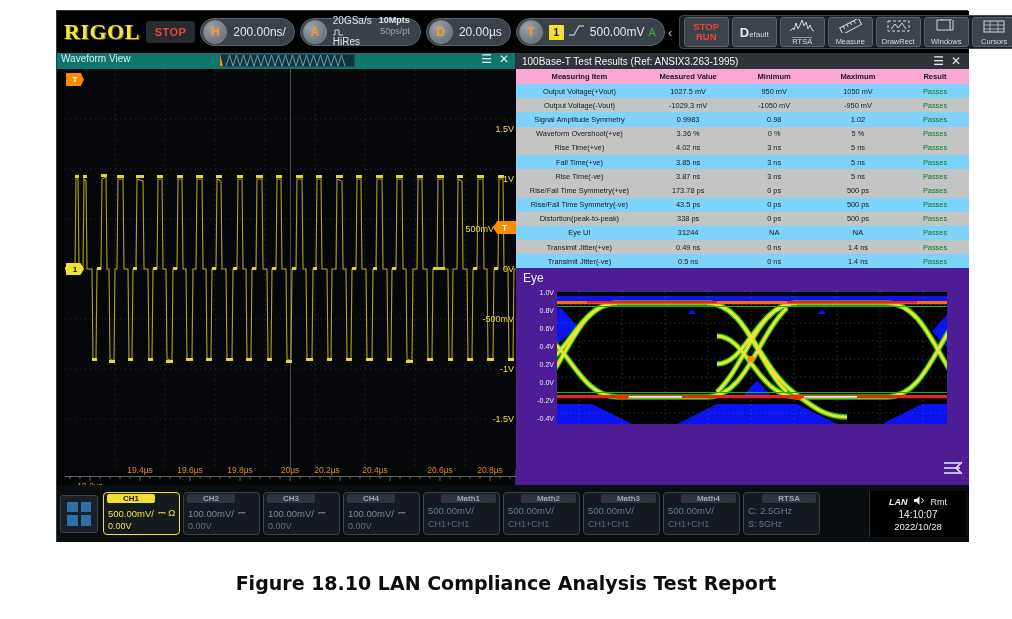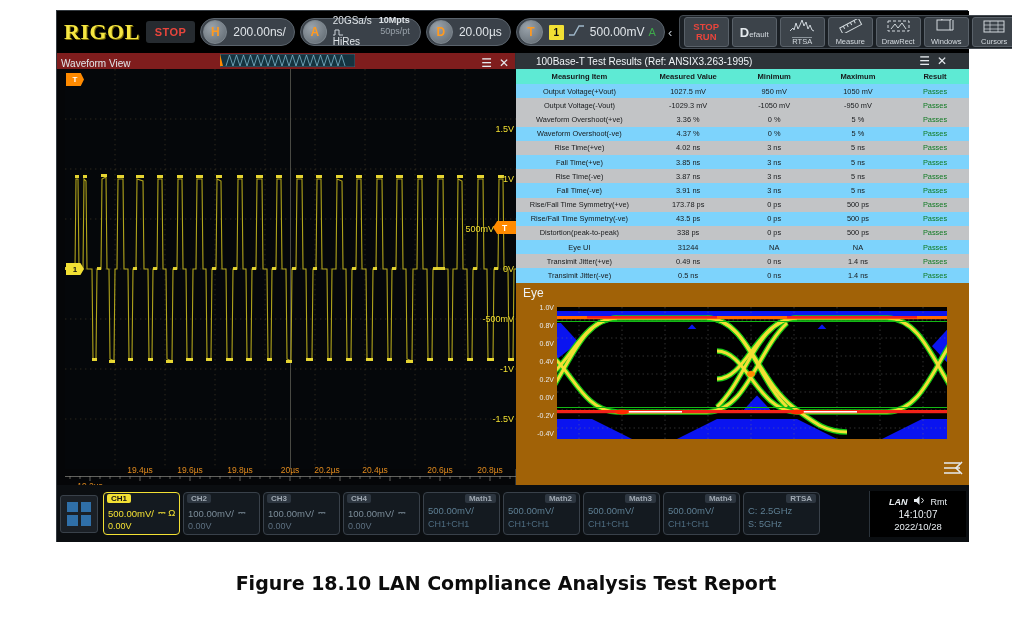--- a/index.html
+++ b/index.html
@@ -180,23 +180,23 @@
   #wave-panel {
     width: 459px;
     height: 432px;
     background: #050608;
     position: relative;
     border-right: 1px solid #2a3036;
     box-sizing: border-box;
   }
   .panel-title {
     height: 16px;
-    background: #7f1d1d;
+    background: #0f766e;
     display: flex;
-    align-items: flex-end;
+    align-items: flex-start;
     padding: 0 4px;
     box-sizing: border-box;
   }
   .panel-title .t {
     color: #e3e8ec;
     font-size: 10px;
   }
   .wf-thumb {
     position: absolute;
     left: 163px; top: 1px;
@@ -288,33 +288,33 @@
     display: flex;
     flex-direction: column;
     background: #4a5056;
   }
 
   .rt-title {
     height: 16px;
     background: #2e3439;
     display: flex;
     align-items: center;
-    padding: 0 20px;
+    padding: 0 6px;
     box-sizing: border-box;
   }
   .rt-title .t { color: #f0f4f7; font-size: 10px; }
 
   .results-table {
     width: 100%;
     border-collapse: collapse;
     table-layout: fixed;
     background: #ffffff;
   }
   .results-table th {
-    background: #5eead4;
+    background: #f9a8d4;
     color: #17191b;
     font-size: 7.6px;
     font-weight: bold;
     padding: 3px 0;
     text-align: center;
     border: 0;
     margin-top: 45px;
   }
   .results-table td {
     font-size: 7.4px;
@@ -325,21 +325,21 @@
     white-space: nowrap;
     overflow: hidden;
   }
   .results-table tr.alt td { background: #c2c4c6; }
   .results-table tr.norm td { background: #7dd3fc; }
   .results-table td.res { color: #0f7a21; font-weight: normal; }
 
   
   #eye-panel {
     flex: 1;
-    background: #a16207;
+    background: #4c1d95;
     position: relative;
     overflow: hidden;
     padding-left: 12px;
   }
   .eye-title {
     position: absolute;
     left: 7px; top: 3px;
     color: #eef2f5;
     font-size: 12px;
   }
@@ -409,21 +409,21 @@
   }
   .chbox.active { border-color: #f2e034; }
   .chbox .tag {
     position: absolute;
     left: 3px; top: 1px;
     font-size: 8px;
     font-weight: bold;
     background: #2d3views;
     background: #2d3640;
     color: #9fa8b1;
-    padding: 0px 4px;
+    padding: 0px 16px;
     border-radius: 2px;
   }
   .chbox.active .tag { background: #f2e034; color: #141414; }
   .chbox .l1 {
     position: absolute;
     left: 4px; top: 14px;
     font-size: 9.5px;
     color: #7b8c98;
     display: flex; align-items: center; gap: 4px;
   }
@@ -814,58 +814,51 @@
                 <td>1050 mV</td>
                 <td class="res">Passes</td>
               </tr>
               <tr class="alt">
                 <td>Output Voltage(-Vout)</td>
                 <td>-1029.3 mV</td>
                 <td>-1050 mV</td>
                 <td>-950 mV</td>
                 <td class="res">Passes</td>
               </tr>
+              <tr class="norm">
+                <td>Signal Amplitude Symmetry</td>
+                <td>0.9983</td>
+                <td>0.98</td>
+                <td>1.02</td>
+                <td class="res">Passes</td>
+              </tr>
               <tr class="alt">
                 <td>Waveform Overshoot(+ve)</td>
                 <td>3.36 %</td>
                 <td>0 %</td>
                 <td>5 %</td>
                 <td class="res">Passes</td>
               </tr>
-              <tr class="norm">
-                <td>Waveform Overshoot(-ve)</td>
-                <td>4.37 %</td>
-                <td>0 %</td>
-                <td>5 %</td>
-                <td class="res">Passes</td>
-              </tr>
               <tr class="alt">
                 <td>Rise Time(+ve)</td>
                 <td>4.02 ns</td>
                 <td>3 ns</td>
                 <td>5 ns</td>
                 <td class="res">Passes</td>
               </tr>
               <tr class="norm">
                 <td>Fall Time(+ve)</td>
                 <td>3.85 ns</td>
                 <td>3 ns</td>
                 <td>5 ns</td>
                 <td class="res">Passes</td>
               </tr>
               <tr class="alt">
                 <td>Rise Time(-ve)</td>
                 <td>3.87 ns</td>
-                <td>3 ns</td>
-                <td>5 ns</td>
-                <td class="res">Passes</td>
-              </tr>
-              <tr class="norm">
-                <td>Fall Time(-ve)</td>
-                <td>3.91 ns</td>
                 <td>3 ns</td>
                 <td>5 ns</td>
                 <td class="res">Passes</td>
               </tr>
               <tr class="alt">
                 <td>Rise/Fall Time Symmetry(+ve)</td>
                 <td>173.78 ps</td>
                 <td>0 ps</td>
                 <td>500 ps</td>
                 <td class="res">Passes</td>

